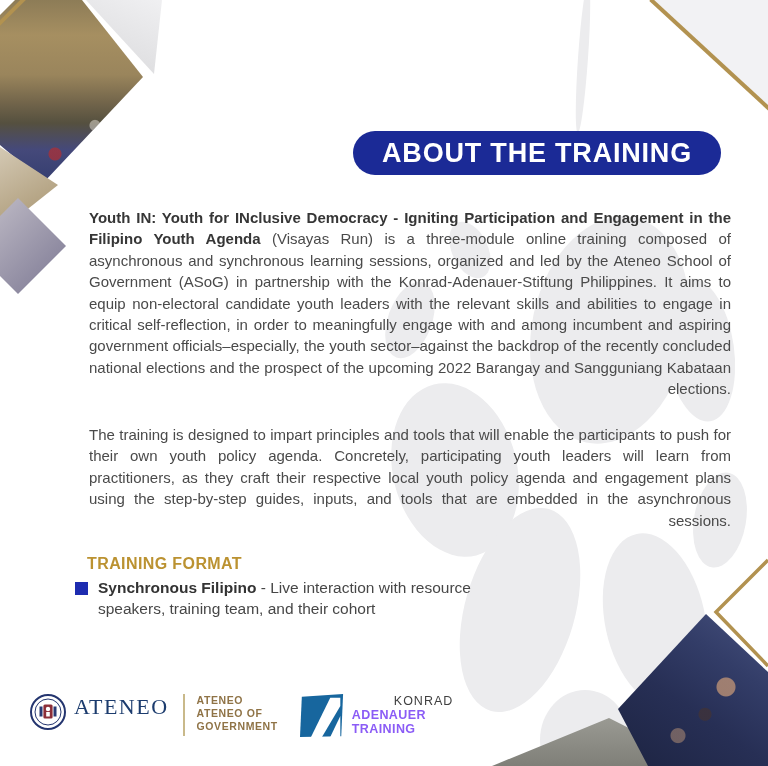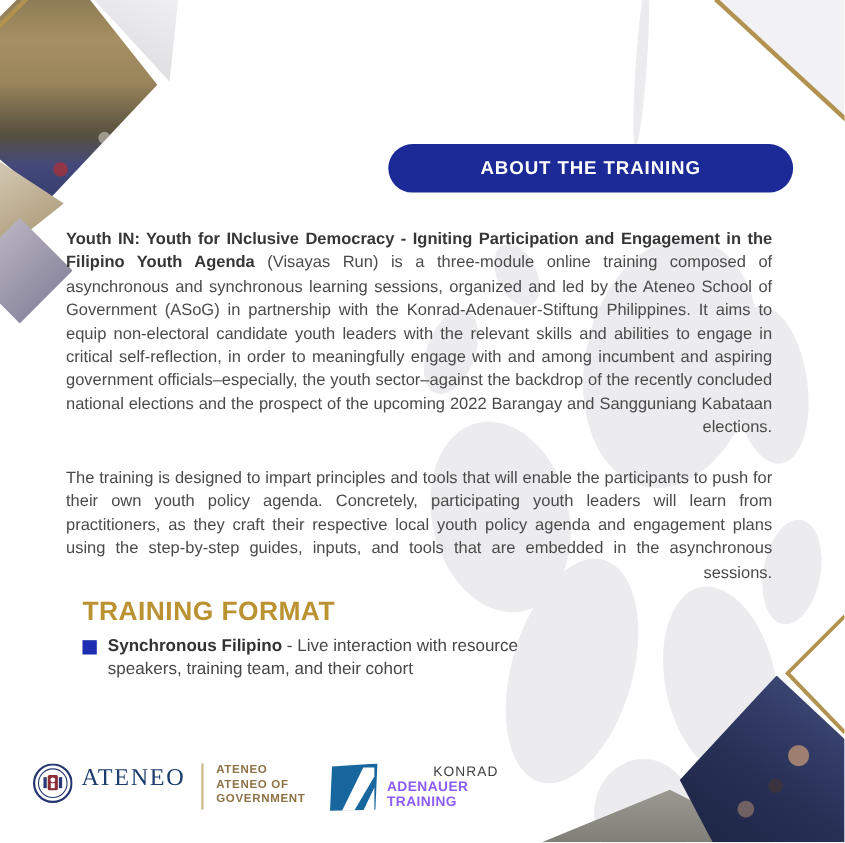--- a/index.html
+++ b/index.html
@@ -64,33 +64,33 @@
       radial-gradient(circle at 40% 80%,rgba(190,150,120,.5) 0 7px,rgba(0,0,0,0) 8px),
       linear-gradient(215deg,#46517e 0%,#333d68 30%,#272f55 58%,#1d2442 100%);
   }
   
   .content{position:absolute;left:0;top:0;width:768px;height:766px;z-index:3;}
   .pill{
     position:absolute;left:353px;top:131px;width:368px;height:44px;
     background:#1b2a96;border-radius:22px;display:flex;align-items:center;justify-content:center;
   }
   .pill span{
-    color:#ffffff;font-size:17px;font-weight:800;letter-spacing:.8px;
+    color:#ffffff;font-size:27px;font-weight:800;letter-spacing:.8px;
   }
   .para{
-    position:absolute;left:60px;width:642px;margin:0;
+    position:absolute;left:89px;width:642px;margin:0;
     font-size:15px;line-height:21.4px;color:#4a4a4a;
     text-align:justify;text-align-last:right;
   }
   .para .b{font-weight:700;color:#363636;}
   .p1{top:207px;}
   .p2{top:424px;}
   .tf-heading{
-    position:absolute;left:73px;top:541px;margin:2px;
-    font-size:24px;font-weight:800;color:#bb9231;letter-spacing:.4px;
+    position:absolute;left:73px;top:541px;margin:14px;
+    font-size:16px;font-weight:800;color:#bb9231;letter-spacing:.4px;
   }
   .tf-list{position:absolute;left:73px;top:577px;width:430px;margin:0;padding:0;list-style:none;}
   .tf-list li{display:flex;align-items:flex-start;margin:0 0 1px 0;}
   .tf-list .sq{
     flex:0 0 13px;width:13px;height:13px;background:#1d2cb0;margin:5px 10px 0 2px;
   }
   .tf-list p{margin:0;font-size:15.5px;line-height:21px;color:#474747;text-align:left;}
   .tf-list .b{font-weight:700;color:#333333;}
   
   .footer{

